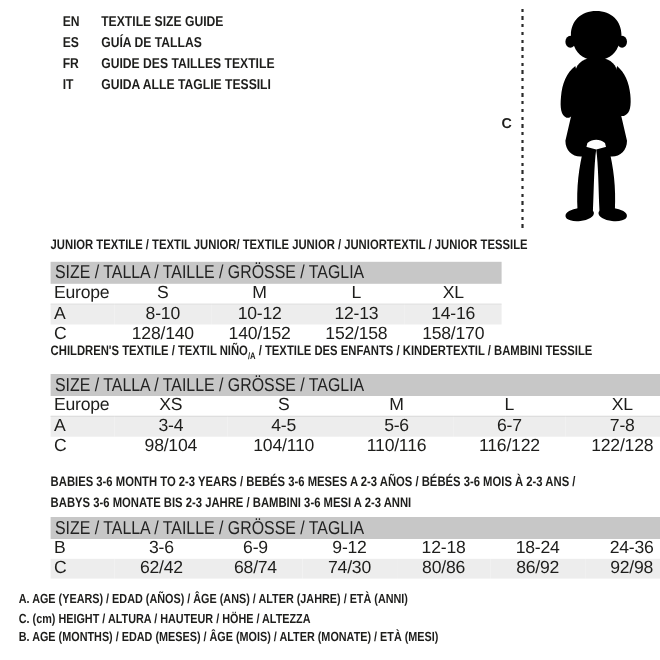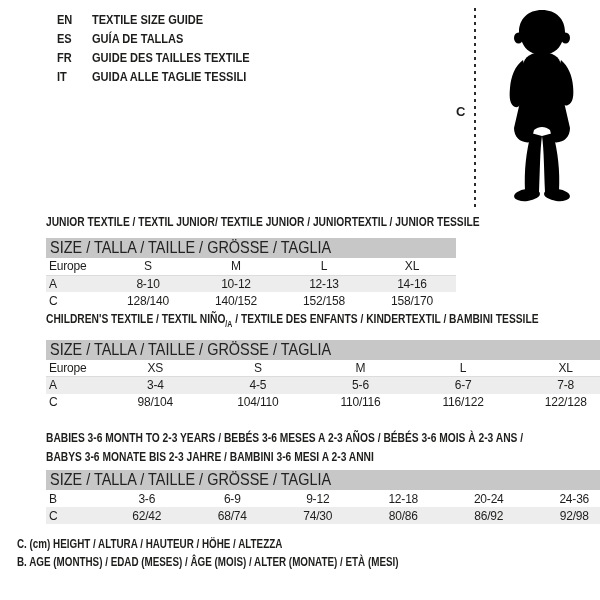--- a/index.html
+++ b/index.html
@@ -37,21 +37,21 @@
   .sec1{top:215px;width:410px;}
   .sec2{top:312px;width:571px;}
   .sec3{top:429px;width:571px;}
   .sec-title{font-weight:bold;font-size:12.5px;line-height:14px;white-space:nowrap;}
   .sec3 .sec-title{line-height:19px;}
   .sub{font-size:8.5px;vertical-align:sub;}
   .size-bar{margin-top:9px;height:20px;line-height:20px;background:var(--bar-gray);
     font-size:17px;padding-left:4px;color:#222;}
   .sec3 .size-bar{margin-top:3px;}
   table{width:100%;border-collapse:collapse;table-layout:fixed;}
-  td{height:17px;font-size:12px;letter-spacing:-0.2px;text-align:center;vertical-align:middle;padding:0;}
+  td{height:17px;font-size:16px;letter-spacing:-0.2px;text-align:center;vertical-align:middle;padding:0;}
   td.lbl{width:58px;text-align:left;padding-left:3px;}
   tr.shaded{background:var(--row-shade);}
   tr.ruled{border-bottom:1px solid var(--rule);}
 
   
   .notes{position:absolute;left:17px;top:536px;}
   .note-line{height:17.5px;line-height:17.5px;font-weight:bold;font-size:12px;white-space:nowrap;}
 </style>
 </head>
 <body>
@@ -175,32 +175,33 @@
     <span class="cond85">SIZE / TALLA / TAILLE / GRÖSSE / TAGLIA</span>
   </div>
   <table>
       <tbody>
         <tr class="">
           <td class="lbl">B</td>
           <td class="val">3-6</td>
           <td class="val">6-9</td>
           <td class="val">9-12</td>
           <td class="val">12-18</td>
-          <td class="val">20-24</td>
+          <td class="val">18-24</td>
           <td class="val">24-36</td>
         </tr>
         <tr class="shaded">
           <td class="lbl">C</td>
           <td class="val">62/42</td>
           <td class="val">68/74</td>
           <td class="val">74/30</td>
           <td class="val">80/86</td>
           <td class="val">86/92</td>
           <td class="val">92/98</td>
         </tr>
       </tbody>
     </table>
 </div>
 
 <div class="notes">
+  <div class="note-line"><span class="cond">A. AGE (YEARS) / EDAD (AÑOS) / ÂGE (ANS) / ALTER (JAHRE) / ETÀ (ANNI)</span></div>
   <div class="note-line"><span class="cond">C. (cm) HEIGHT / ALTURA / HAUTEUR / HÖHE / ALTEZZA</span></div>
   <div class="note-line"><span class="cond">B. AGE (MONTHS) / EDAD (MESES) / ÂGE (MOIS) / ALTER (MONATE) / ETÀ (MESI)</span></div>
 </div>
 
 </body></html>

